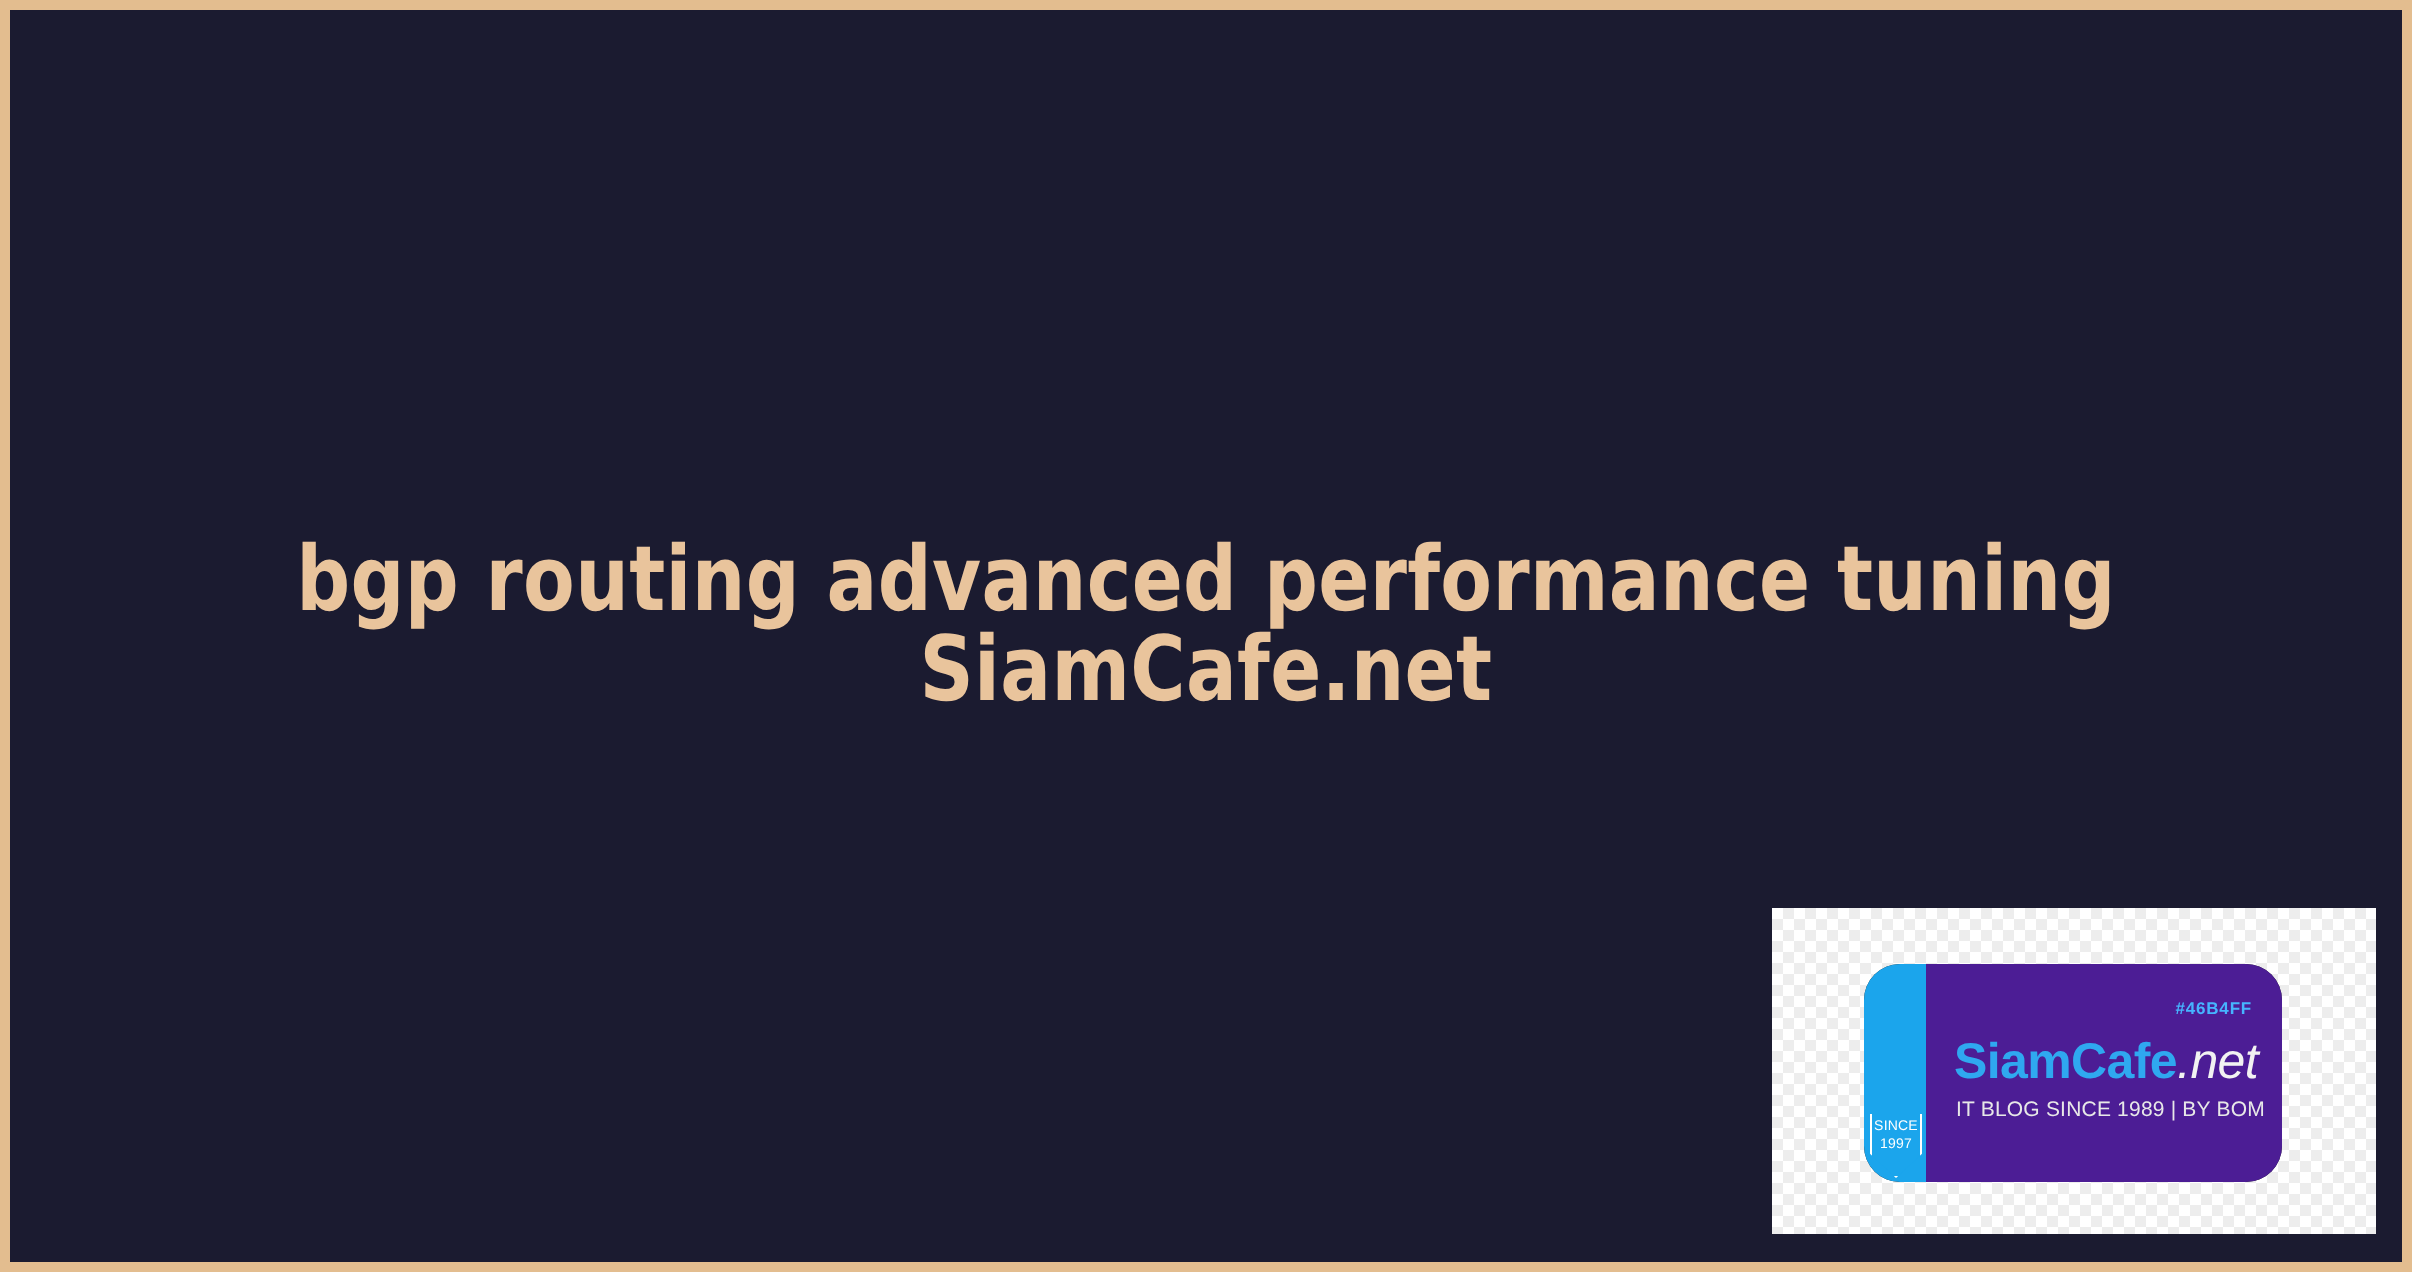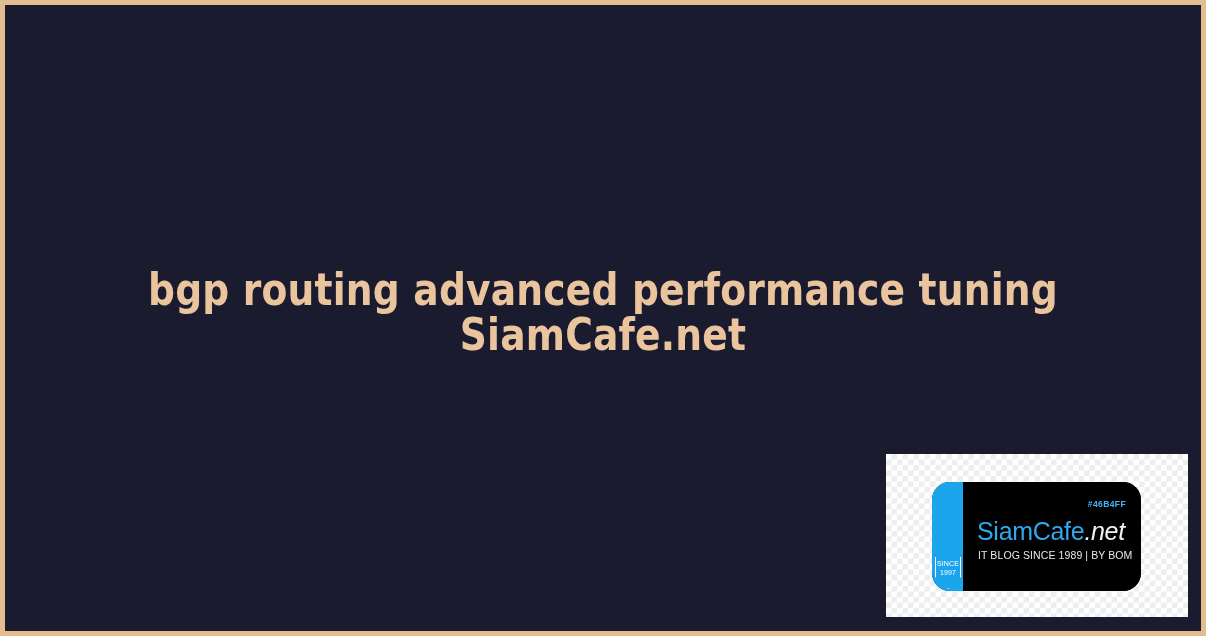--- a/index.html
+++ b/index.html
@@ -76,21 +76,21 @@
   }
   .logo-stripe {
     position: relative;
     width: 31px;
     flex: 0 0 31px;
     background: #1ba5ec;
   }
   .logo-body {
     position: relative;
     flex: 1 1 auto;
-    background: #000000;
+    background: #4c1d95;
     text-align: right;
   }
 
   .hex-code {
     position: absolute;
     right: 15px;
     top: 17px;
     font-size: 8.5px;
     font-weight: 700;
     letter-spacing: 0.4px;
@@ -101,21 +101,21 @@
   .brand {
     position: absolute;
     left: 14px;
     top: 37px;
     font-size: 25px;
     line-height: 1;
     font-weight: 400;
     letter-spacing: -0.3px;
     white-space: nowrap;
   }
-  .brand-name { color: #2fa8f0; }
+  .brand-name { color: #2fa8f0; font-weight: bold; }
   .brand-tld  { color: #f2f2f2; font-style: italic; }
 
   .tagline {
     position: absolute;
     left: 15px;
     top: 67px;
     font-size: 10.5px;
     letter-spacing: 0.1px;
     color: #e8e8e8;
     white-space: nowrap;

